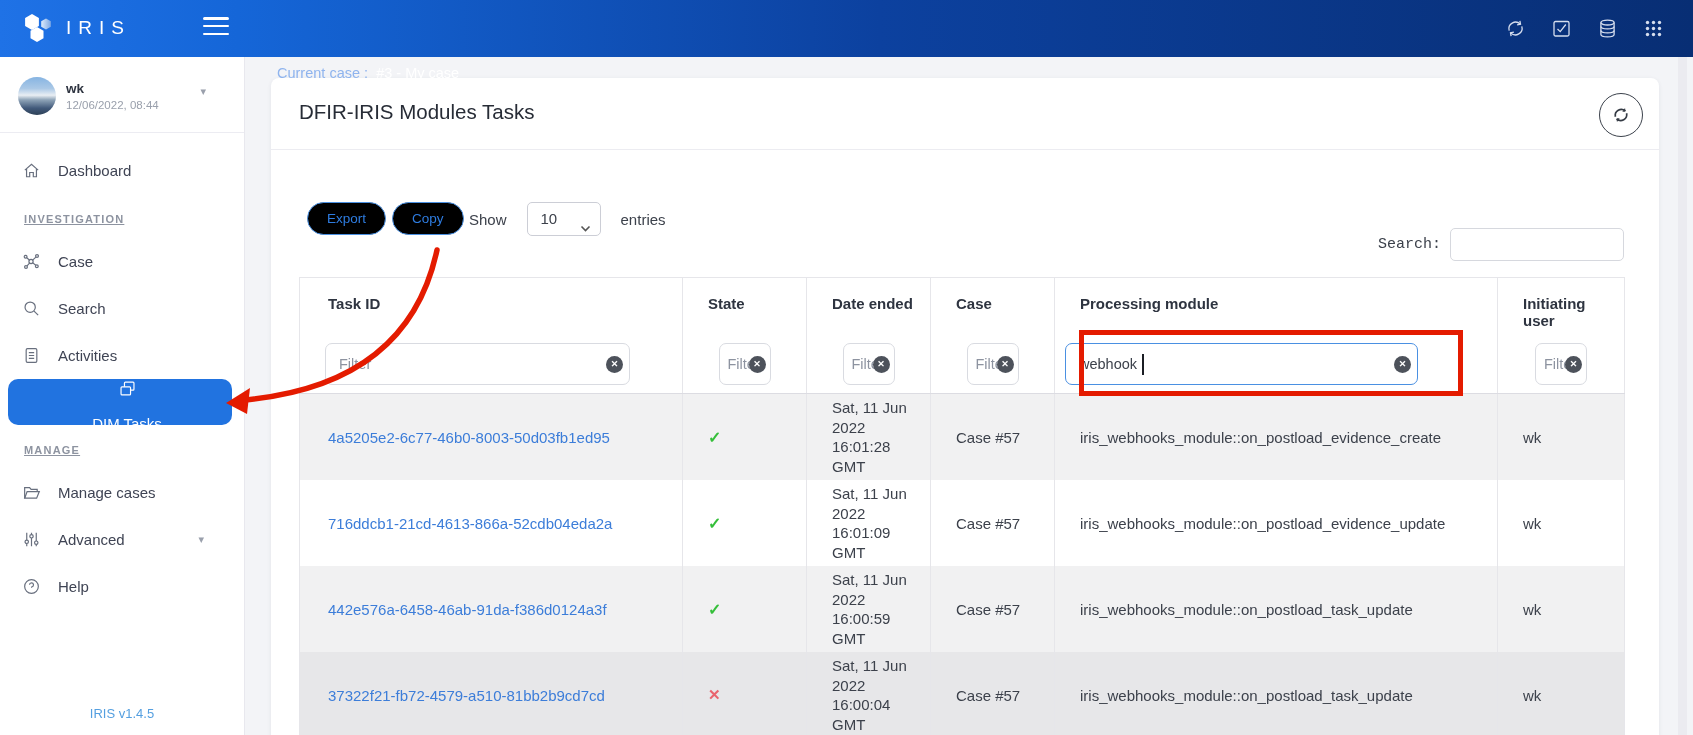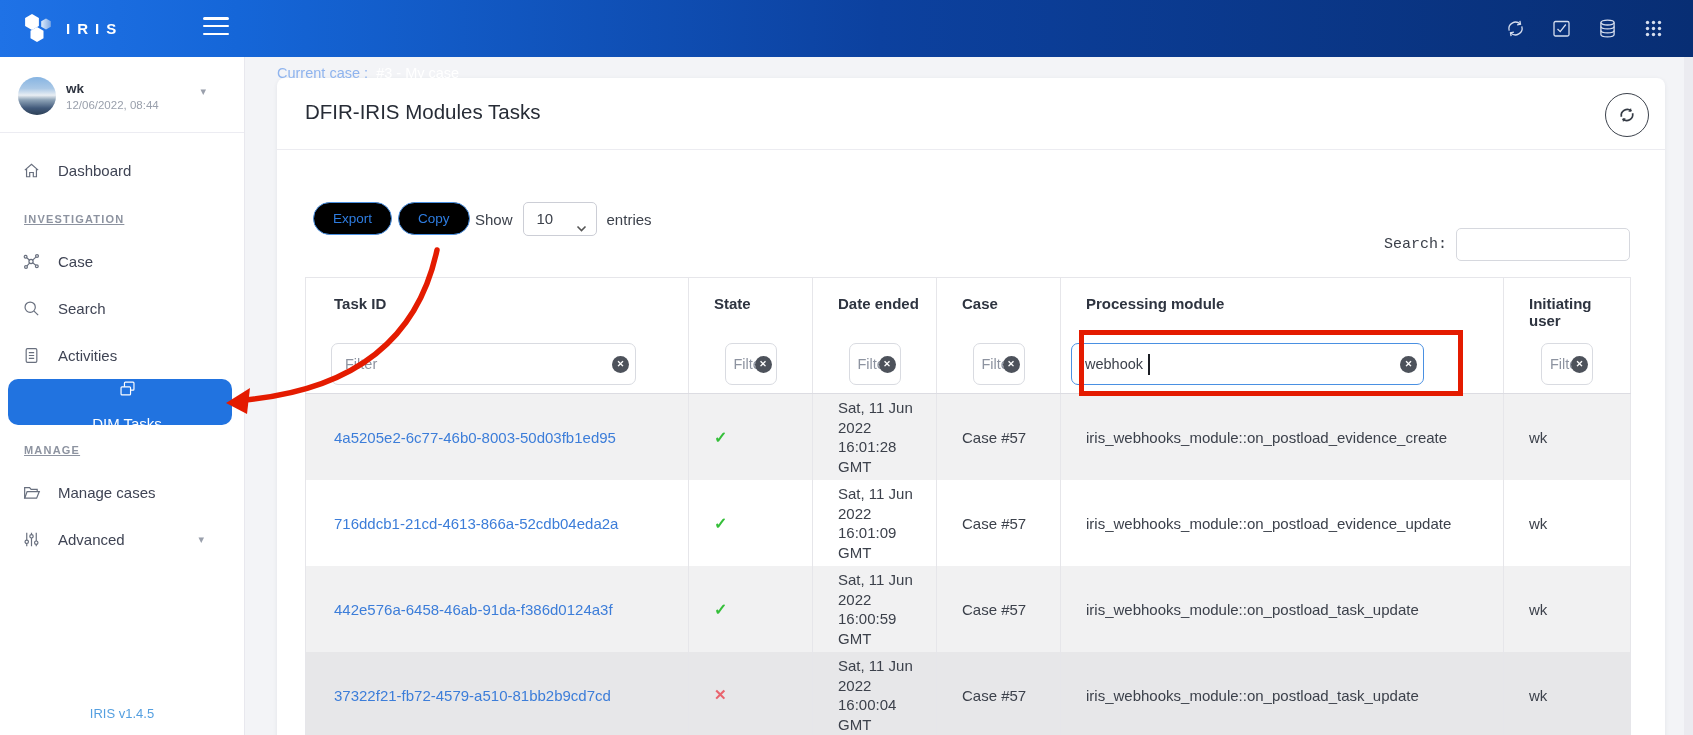--- a/index.html
+++ b/index.html
@@ -3,21 +3,21 @@
 <meta charset="utf-8">
 <style>
   * { margin:0; padding:0; box-sizing:border-box; }
   html,body { width:1693px; height:735px; overflow:hidden; }
   body { font-family:"Liberation Sans", sans-serif; color:#3c414b; background:#f3f4f7; position:relative; }
 
   
   .topbar { position:absolute; left:0; top:0; width:1693px; height:57px;
     background:linear-gradient(90deg,#1f72e6 0%,#1566d8 14%,#0c419f 52%,#082e74 100%); z-index:30; }
   .brand { position:absolute; left:20px; top:10px; display:flex; align-items:center; gap:12px; }
-  .brand-text { color:#fff; font-size:15px; letter-spacing:7px; font-weight:700; }
+  .brand-text { color:#fff; font-size:19px; letter-spacing:7px; font-weight:400; }
   .hamburger { position:absolute; left:203px; top:17px; width:26px; height:22px; cursor:pointer; }
   .hamburger span { display:block; height:2.6px; background:#fff; border-radius:2px; margin-bottom:5.2px; }
   .current-case { position:absolute; left:277px; top:0; height:57px; line-height:57px; font-size:14.5px;margin-top:45px; }
   .current-case .cc-label { color:#8fb4ee; }
   .current-case .cc-value { color:#ffffff; }
   .topbar-icons { position:absolute; right:29px; top:0; height:57px; display:flex; align-items:center; gap:25px; }
   .tb-icon { width:21px; height:21px; cursor:pointer; opacity:.92; }
   .tb-icon svg { width:100%; height:100%; stroke:#e8edf8; fill:none; stroke-width:1.3; }
 
   
@@ -36,35 +36,35 @@
   .nav-item .nico svg { width:100%; height:100%; stroke:#686f7e; fill:none; stroke-width:1.25; }
   .nav-section { height:44px; line-height:50px; padding-left:24px; font-size:11px; font-weight:bold;
     letter-spacing:1.2px; color:#8d93a0;text-decoration:underline; }
   .nav-item.active { background:#2173e0; color:#fff; margin:0 12px 0 8px; border-radius:10px; padding-left:14px; height:46px;flex-direction:column; }
   .nav-item.active .nico svg { stroke:#fff; }
   .nav-caret { position:absolute; right:40px; color:#9aa0ac; font-size:11px; }
   .version { position:absolute; left:0; bottom:14px; width:100%; text-align:center; font-size:13px;
     color:#549fe0; cursor:pointer; }
 
   
-  .content { position:absolute; left:245px; top:57px; width:1448px; height:678px; background:#f3f4f7; }
+  .content { position:absolute; left:239px; top:57px; width:1448px; height:678px; background:#f3f4f7; }
   .scroll-track { position:absolute; right:0; top:0; width:9px; height:678px; background:#ebebf0; }
   .card { position:absolute; left:32px; top:21px; width:1388px; height:714px; background:#fff;
     border-radius:8px; box-shadow:0 1px 4px rgba(40,50,80,.08); }
   .card-header { position:relative; height:72px; border-bottom:1px solid #ececf1; }
   .page-title { position:absolute; left:28px; top:22px; font-size:20.5px; font-weight:500; color:#272c36; }
   .refresh-btn { position:absolute; right:16px; top:15px; width:44px; height:44px; border-radius:50%;
     border:1.5px solid #3c424c; background:#fff; cursor:pointer; display:flex; align-items:center; justify-content:center; }
   .refresh-btn svg { width:20px; height:20px; stroke:#343a44; fill:none; stroke-width:1.7; }
 
   .btn-pill { position:absolute; top:124px; height:33px; padding:0 19px; border:1.5px solid #4a90e2;
     border-radius:17px; background:#000000; color:#2e7ce0; font-size:13.5px; font-family:inherit; cursor:pointer; }
   .btn-export { left:36px; }
   .btn-copy { left:121px; }
-  .show-group { position:absolute; left:198px; top:124px; display:flex; align-items:center; gap:10px; font-size:15px; color:#3c414b; }
+  .show-group { position:absolute; left:198px; top:124px; display:flex; align-items:center; gap:20px; font-size:15px; color:#3c414b; }
   .fake-select { position:relative; width:74px; height:34px; border:1px solid #ccced6; border-radius:5px;
     background:#fff; font-size:15px; line-height:32px; padding-left:13px; cursor:pointer; color:#3c414b; }
   .fake-select .sel-caret { position:absolute; right:9px; top:10px; width:11px; height:11px; }
   .fake-select .sel-caret svg { width:100%; height:100%; stroke:#555; fill:none; stroke-width:1.6; }
   .search-group { position:absolute; right:35px; top:150px; display:flex; align-items:center; gap:9px; font-size:15px; color:#3c414b;font-family:Liberation Mono, monospace; }
   .search-input { width:174px; height:33px; border:1px solid #d6d8de; border-radius:5px; background:#fff;
     font-family:inherit; font-size:14px; padding:0 10px; outline:none; }
 
   
   .table-wrap { position:absolute; left:28px; top:199px; width:1326px; }
@@ -246,20 +246,29 @@
         <svg viewBox="0 0 20 20">
             <path d="M5 3 V17 M10 3 V17 M15 3 V17"></path>
             <circle cx="5" cy="12.4" r="1.8" fill="#fff"></circle>
             <circle cx="10" cy="6.6" r="1.8" fill="#fff"></circle>
             <circle cx="15" cy="13.4" r="1.8" fill="#fff"></circle>
           </svg>
       </span>
       <span>Advanced</span>
       <span class="nav-caret">▾</span>
     </div>
+    <div class="nav-item">
+      <span class="nico">
+        <svg viewBox="0 0 20 20">
+            <circle cx="10" cy="10" r="7.2"></circle>
+            <path d="M7.9 8.1 A2.1 2.1 0 1 1 10.4 10.3 L10 11.2 M10 13.6 L10 13.8"></path>
+          </svg>
+      </span>
+      <span>Help</span>
+    </div>
   </nav>
   <a class="version">IRIS v1.4.5</a>
 </aside>
 
 <main class="content">
   <div class="scroll-track"></div>
   <section class="card">
     <div class="card-header">
       <h1 class="page-title">DFIR-IRIS Modules Tasks</h1>
       <button class="refresh-btn">

